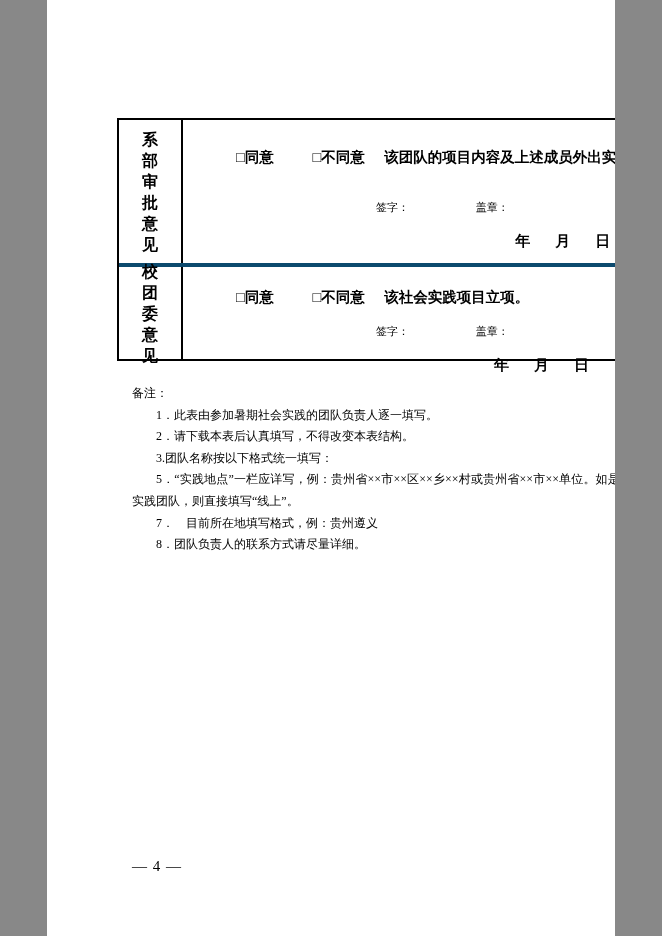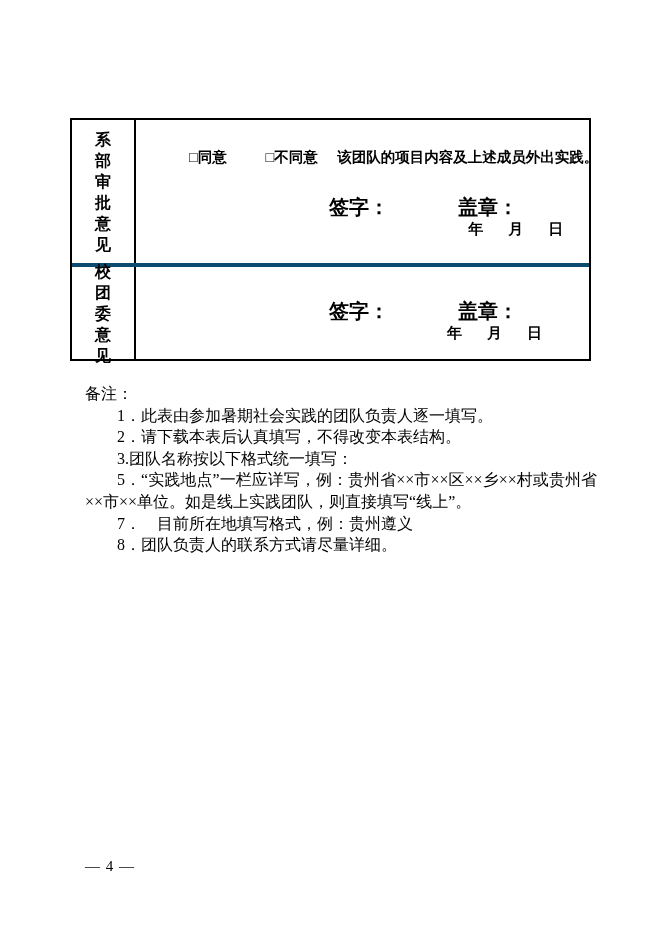--- a/index.html
+++ b/index.html
@@ -1,42 +1,42 @@
 <!DOCTYPE html>
 <html><head>
 <meta charset="utf-8">
 <style>
   html,body{margin:0;padding:0;background:#888;}
-  .page{position:relative;width:662px;height:936px;margin:0 auto;background:#ffffff;color:#000;
+  .page{position:relative;width:568px;height:936px;margin:0 auto;background:#ffffff;color:#000;
         font-family:"Liberation Serif","DejaVu Serif",serif;overflow:hidden;}
 
   
   .approval-table{position:absolute;left:70px;top:118px;width:521px;border:2px solid #000;box-sizing:border-box;}
   .t-row{display:flex;box-sizing:border-box;}
   .t-row-1{height:143px;}
   .t-row-2{height:96px;border-top:4px solid #0c4a6e;}
   .side-cell{width:64px;border-right:2px solid #000;display:flex;align-items:center;justify-content:center;
              box-sizing:border-box;flex:none;}
   .side-text{width:18px;word-break:break-all;text-align:center;font-weight:bold;font-size:16px;line-height:21px;}
   .content-cell{flex:1;box-sizing:border-box;padding:10px 12px 6px 12px;}
   .instruction{font-size:13.5px;line-height:18px;}
   .check-line{font-weight:bold;font-size:14.5px;line-height:20px;margin-left:22px;white-space:nowrap;}
   .t-row-1 .check-line{margin-top:17px;}
   .t-row-2 .content-cell{padding-top:20px;}
   .opt{margin-right:16px;padding-left:19px;}
-  .sign-line{font-weight:bold;font-size:20px;line-height:20px;}
+  .sign-line{font-weight:normal;font-size:11px;line-height:20px;}
   .t-row-1 .sign-line{margin-top:30px;}
   .t-row-2 .sign-line{margin-top:14px;}
   .sign-label{margin-left:181px;}
   .seal-label{margin-left:64px;}
   .date-line{font-weight:bold;font-size:15px;line-height:20px;text-align:right;padding-right:30px;
-             letter-spacing:5px;margin-top:2px;}
+             letter-spacing:5px;margin-top:14px;}
 
   
-  .notes{position:absolute;left:85px;top:383px;width:512px;font-size:16px;line-height:21.6px;text-align:justify;}
+  .notes{position:absolute;left:85px;top:383px;width:512px;font-size:12px;line-height:21.6px;text-align:justify;}
   .notes p{margin:0;}
   .note-item{text-indent:2em;}
 
   
   .footer{position:absolute;left:85px;top:858px;font-size:15px;letter-spacing:1px;}
 </style>
 </head>
 <body>
 
 <div class="page">
@@ -59,20 +59,25 @@
         </div>
         <div class="date-line">年　月　日</div>
       </div>
     </div>
 
     <div class="t-row t-row-2">
       <div class="side-cell">
         <div class="side-text">校团委意见</div>
       </div>
       <div class="content-cell">
+        <div class="check-line">
+          <span class="opt">□同意</span>
+          <span class="opt">□不同意</span>
+          <span>该社会实践项目立项。</span>
+        </div>
         <div class="sign-line">
           <span class="sign-label">签字：</span>
           <span class="seal-label">盖章：</span>
         </div>
         <div class="date-line">年　月　日</div>
       </div>
     </div>
 
   </div>
 

